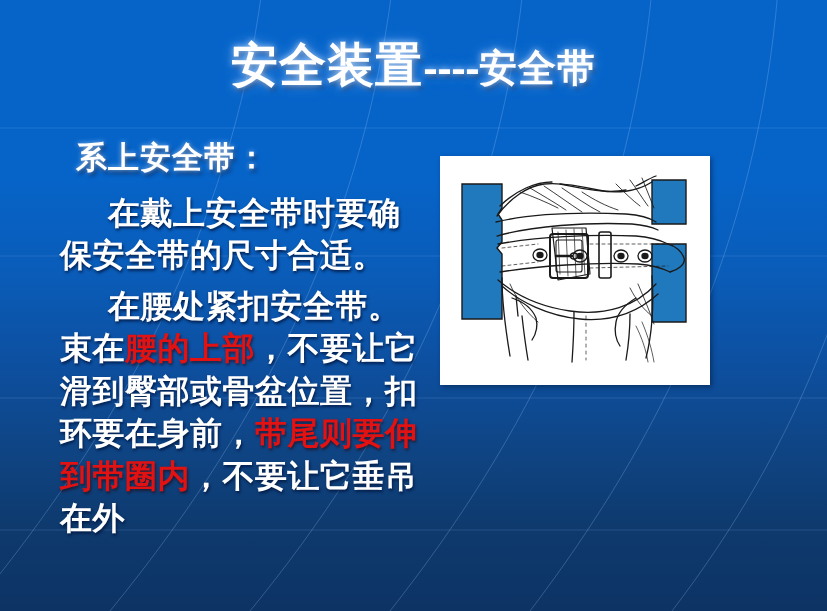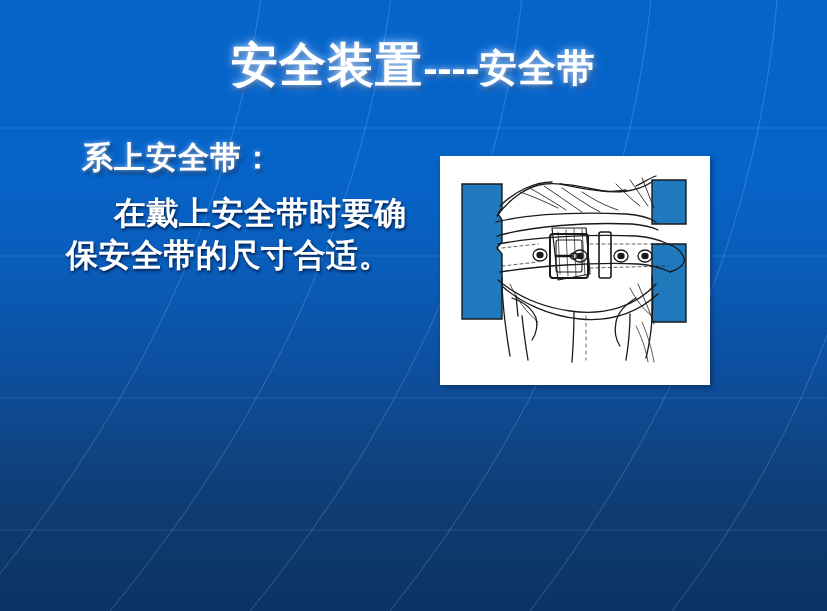--- a/index.html
+++ b/index.html
@@ -52,21 +52,21 @@
     font-size: 36px;
     letter-spacing: -1px;
   }
   #title .tail {
     font-size: 38px;
   }
 
   
   #text-col {
     position: absolute;
-    left: 66px;
+    left: 60px;
     top: 140px;
     width: 360px;
   }
   #subhead {
     font-family: "DejaVu Sans", "Liberation Sans", sans-serif;
     font-size: 31px;
     font-weight: 700;
     color: #ffffff;
     letter-spacing: 1px;
     text-shadow:
@@ -130,20 +130,23 @@
     <span>安全装置</span><span class="dashes">----</span><span class="tail">安全带</span>
   </div>
 
   <div id="text-col">
     <div id="subhead">系上安全带：</div>
 
     <p class="para">
       <span>在戴上安全带时要确保安全带的尺寸合适。</span>
     </p>
 
+    <p class="para">
+      <span>在腰处紧扣安全带。束在</span><span class="hl">腰的上部</span><span>，不要让它滑到臀部或骨盆位置，扣环要在身前，</span><span class="hl">带尾则要伸到带圈内</span><span>，不要让它垂吊在外</span>
+    </p>
   </div>
 
   <div id="picture-frame">
     <svg width="270" height="229" viewBox="0 0 270 229">
       <rect x="0" y="0" width="270" height="229" fill="#ffffff"></rect>
 
       <path d="M 22 28 L 62 28 L 62 52 L 58 58 L 62 64 L 62 86 L 57 92 L 62 98 L 62 163 L 22 163 Z" fill="#2079bd" stroke="#1a1a1a" stroke-width="1.4"></path>
 
       <path d="M 212 24 L 246 24 L 246 68 L 212 68 Z" fill="#2079bd" stroke="#1a1a1a" stroke-width="1.4"></path>
       <path d="M 212 88 L 246 88 L 246 166 L 212 166 Z" fill="#2079bd" stroke="#1a1a1a" stroke-width="1.4"></path>

